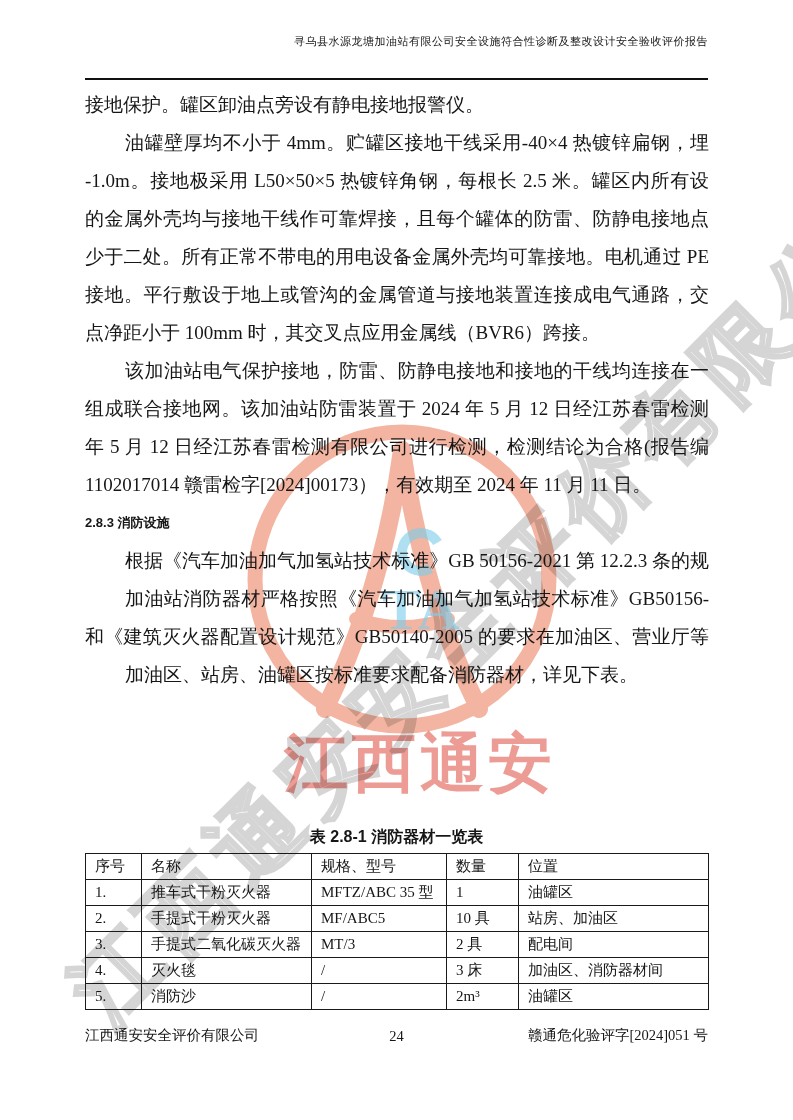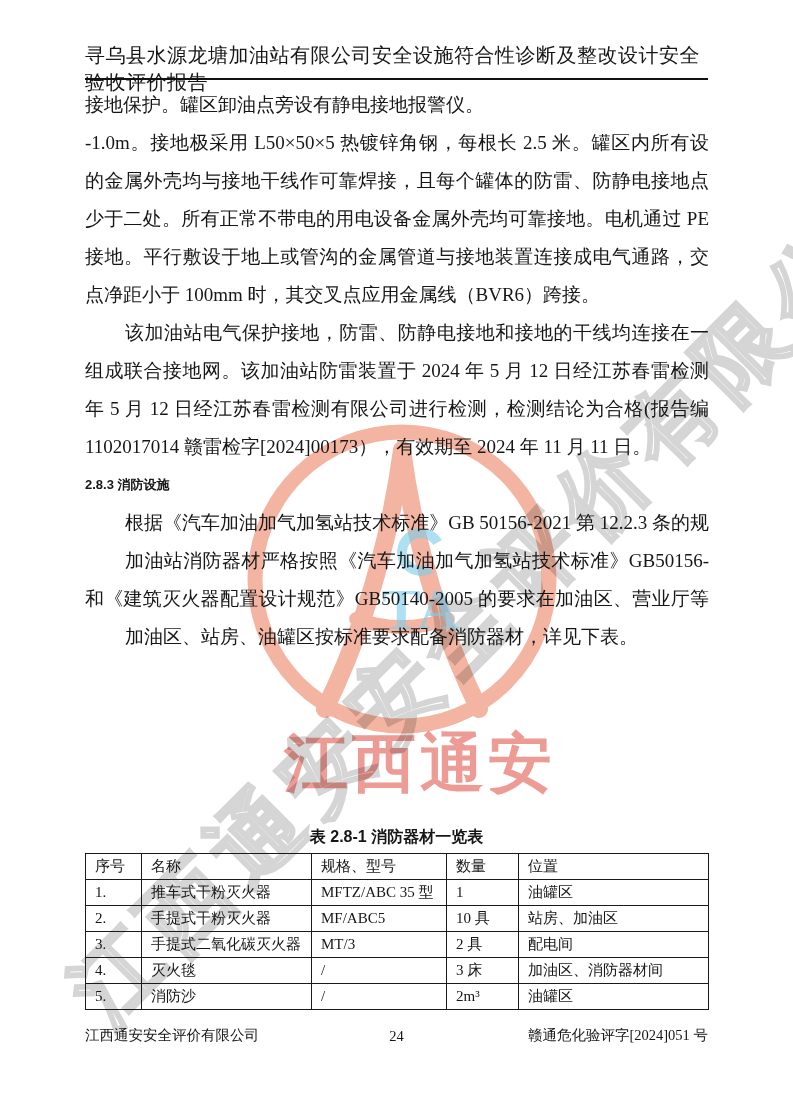--- a/index.html
+++ b/index.html
@@ -54,22 +54,22 @@
     position: absolute; left: 284px; top: 720px;
     font-family: Liberation Serif, serif;
     font-size: 64px; font-weight: bold; letter-spacing: 4px;
     color: #dc4a3d; opacity: 0.55;
     mix-blend-mode: multiply;
     z-index: 3; white-space: nowrap;
   }
 
   
   .header-title {
-    position: absolute; top: 42px; left: 85px; width: 623px;
-    text-align: left; font-size: 20px; letter-spacing: 0.5px;
+    position: absolute; top: 34px; left: 85px; width: 623px;
+    text-align: right; font-size: 11px; letter-spacing: 0.5px;
     z-index: 2;
   }
   .header-rule {
     position: absolute; top: 78px; left: 85px; width: 623px; height: 2px;
     background: #111; z-index: 2;
   }
 
   
   .body-text {
     position: absolute; top: 86px; left: 85px; width: 624px;
@@ -141,20 +141,21 @@
   </div>
 
   <div class="wm-red">江西通安</div>
 
   <div class="header-title">寻乌县水源龙塘加油站有限公司安全设施符合性诊断及整改设计安全验收评价报告</div>
   <div class="header-rule"></div>
 
   <div class="body-text">
     <div class="line end">接地保护。罐区卸油点旁设有静电接地报警仪。</div>
 
+    <div class="line full indent">油罐壁厚均不小于 4mm。贮罐区接地干线采用-40×4 热镀锌扁钢，埋</div>
     <div class="line full">-1.0m。接地极采用 L50×50×5 热镀锌角钢，每根长 2.5 米。罐区内所有设备</div>
     <div class="line full">的金属外壳均与接地干线作可靠焊接，且每个罐体的防雷、防静电接地点不</div>
     <div class="line full">少于二处。所有正常不带电的用电设备金属外壳均可靠接地。电机通过 PE 线</div>
     <div class="line full">接地。平行敷设于地上或管沟的金属管道与接地装置连接成电气通路，交叉</div>
     <div class="line end">点净距小于 100mm 时，其交叉点应用金属线（BVR6）跨接。</div>
 
     <div class="line full indent">该加油站电气保护接地，防雷、防静电接地和接地的干线均连接在一起，</div>
     <div class="line full">组成联合接地网。该加油站防雷装置于 2024 年 5 月 12 日经江苏春雷检测有</div>
     <div class="line full">年 5 月 12 日经江苏春雷检测有限公司进行检测，检测结论为合格(报告编号:</div>
     <div class="line end">1102017014 赣雷检字[2024]00173），有效期至 2024 年 11 月 11 日。</div>

